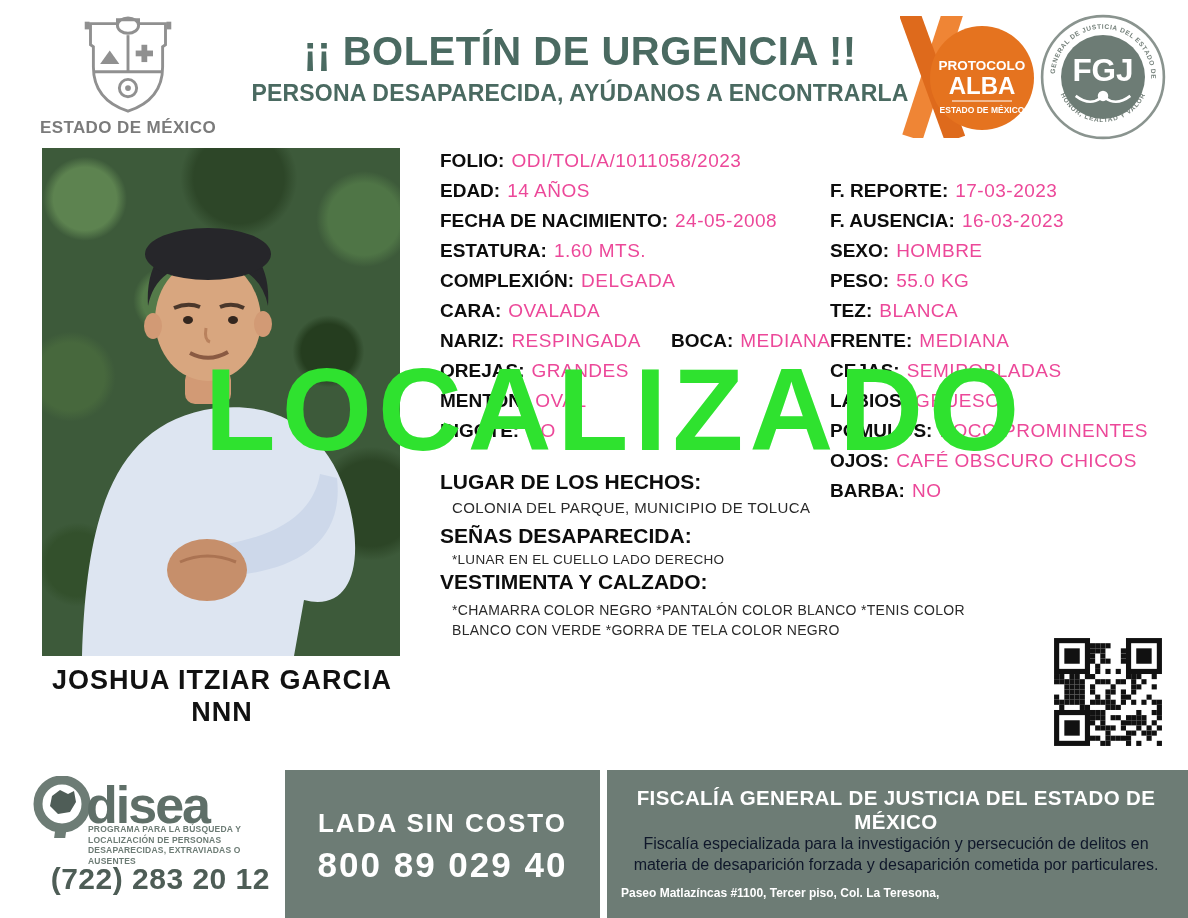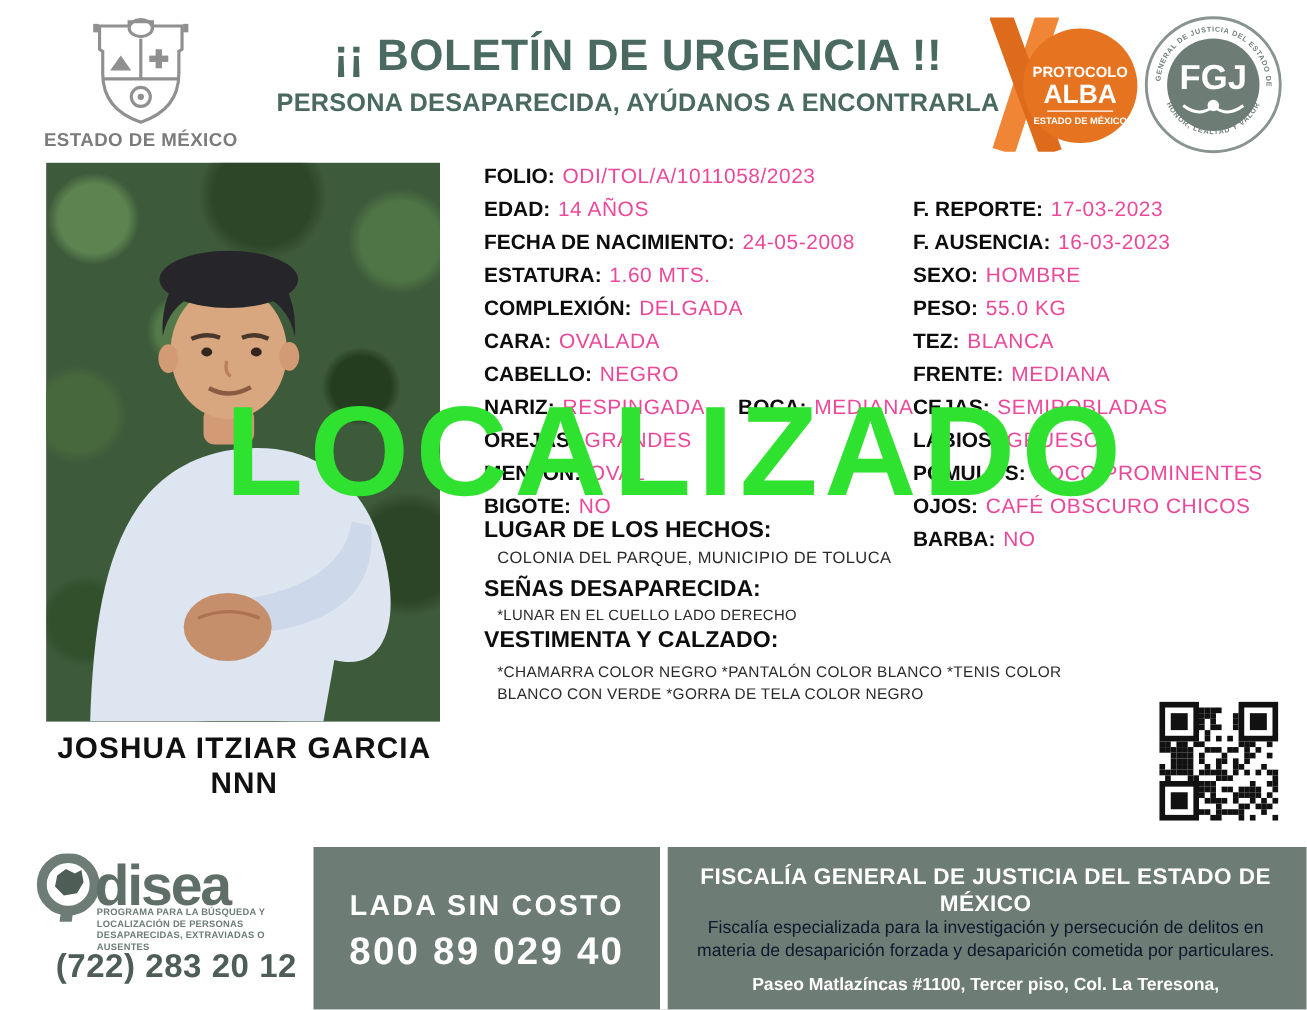--- a/index.html
+++ b/index.html
@@ -67,21 +67,21 @@
   .odisea-phone{position:absolute;left:20px;top:92px;width:250px;font-size:30px;font-weight:bold;
     color:#4e5d56;letter-spacing:.5px;text-align:right;}
   .footer-bar{position:absolute;left:285px;top:770px;width:903px;height:148px;background:#6d7c75;}
   .lada{position:absolute;left:0;top:0;width:315px;height:148px;color:#fff;text-align:center;}
   .lada-1{margin-top:38px;font-size:26px;font-weight:bold;letter-spacing:2px;}
   .lada-2{margin-top:6px;font-size:35px;font-weight:bold;letter-spacing:2px;}
   .bar-divider{position:absolute;left:315px;top:0;width:7px;height:148px;background:#fff;}
   .fiscalia{position:absolute;left:336px;top:0;width:550px;height:148px;color:#fff;}
   .fisc-title{margin-top:16px;text-align:center;font-size:20.5px;font-weight:bold;letter-spacing:.4px;}
   .fisc-desc{text-align:center;font-size:16px;color:#0f172a;line-height:1.3;}
-  .fisc-addr{margin-top:10px;text-align:center;font-size:16px;font-weight:bold;line-height:1.3;}
+  .fisc-addr{margin-top:10px;text-align:left;font-size:12px;font-weight:bold;line-height:1.3;}
 </style>
 </head>
 <body>
 
 <div class="page">
 
   <div class="crest">
     <svg width="118" height="100" viewBox="0 0 110 104">
       <g stroke="#909090" stroke-width="3" fill="none">
         <path d="M16,10 L44,10 L44,6 L66,6 L66,10 L94,10 L94,32 L91,34 L91,55 C91,80 76,94 55,101 C34,94 19,80 19,55 L19,34 L16,32 Z"></path>
@@ -170,21 +170,20 @@
     <div>NNN</div>
   </div>
 
   <div class="col col-left">
     <div class="drow"><span class="lbl">FOLIO:</span><span class="val">ODI/TOL/A/1011058/2023</span></div>
     <div class="drow"><span class="lbl">EDAD:</span><span class="val">14 AÑOS</span></div>
     <div class="drow"><span class="lbl">FECHA DE NACIMIENTO:</span><span class="val">24-05-2008</span></div>
     <div class="drow"><span class="lbl">ESTATURA:</span><span class="val">1.60 MTS.</span></div>
     <div class="drow"><span class="lbl">COMPLEXIÓN:</span><span class="val">DELGADA</span></div>
     <div class="drow"><span class="lbl">CARA:</span><span class="val">OVALADA</span></div>
-    <div class="drow"><span class="lbl">CABELLO:</span><span class="val">NEGRO</span></div>
     <div class="drow"><span class="lbl">NARIZ:</span><span class="val">RESPINGADA</span><span class="lbl pair2">BOCA:</span><span class="val">MEDIANA</span></div>
     <div class="drow"><span class="lbl">OREJAS:</span><span class="val">GRANDES</span></div>
     <div class="drow"><span class="lbl">MENTON:</span><span class="val">OVAL</span></div>
     <div class="drow"><span class="lbl">BIGOTE:</span><span class="val">NO</span></div>
   </div>
 
   <div class="col col-right">
     <div class="drow"><span class="lbl">F. REPORTE:</span><span class="val">17-03-2023</span></div>
     <div class="drow"><span class="lbl">F. AUSENCIA:</span><span class="val">16-03-2023</span></div>
     <div class="drow"><span class="lbl">SEXO:</span><span class="val">HOMBRE</span></div>

